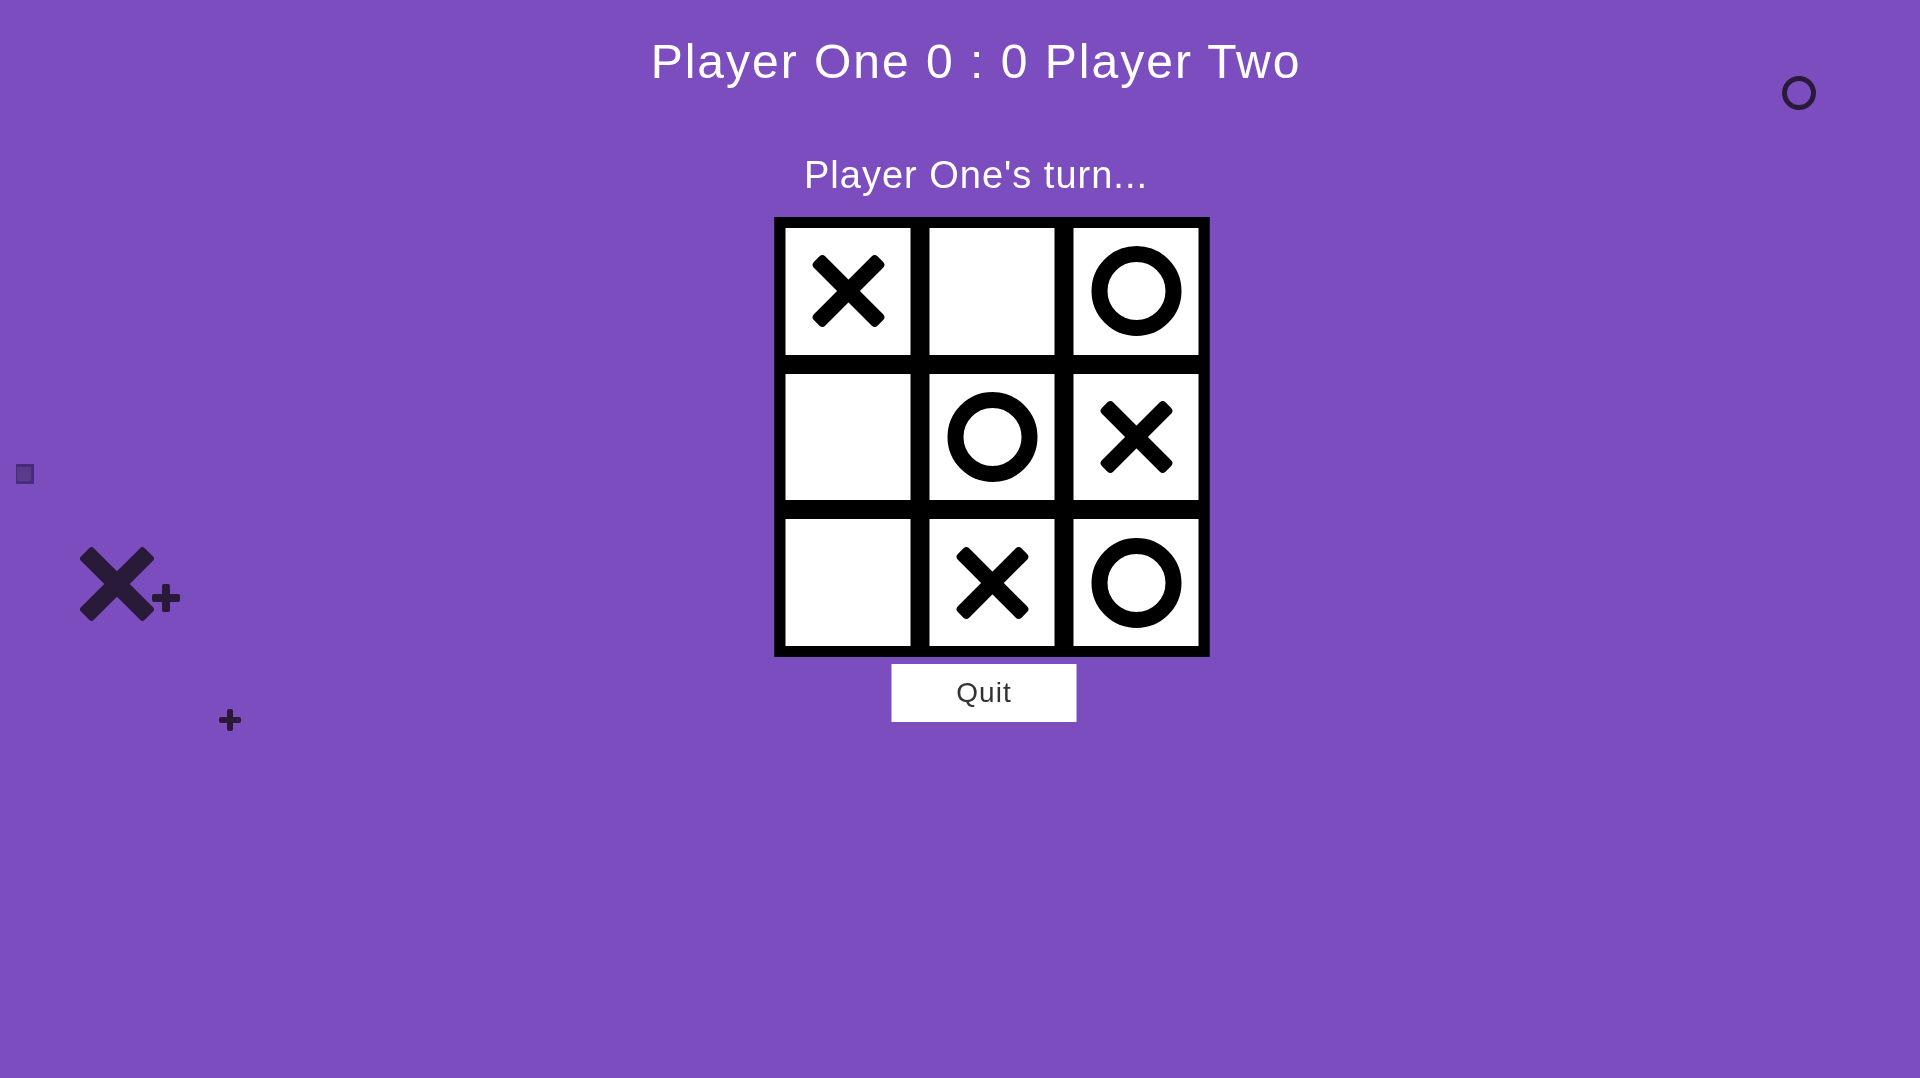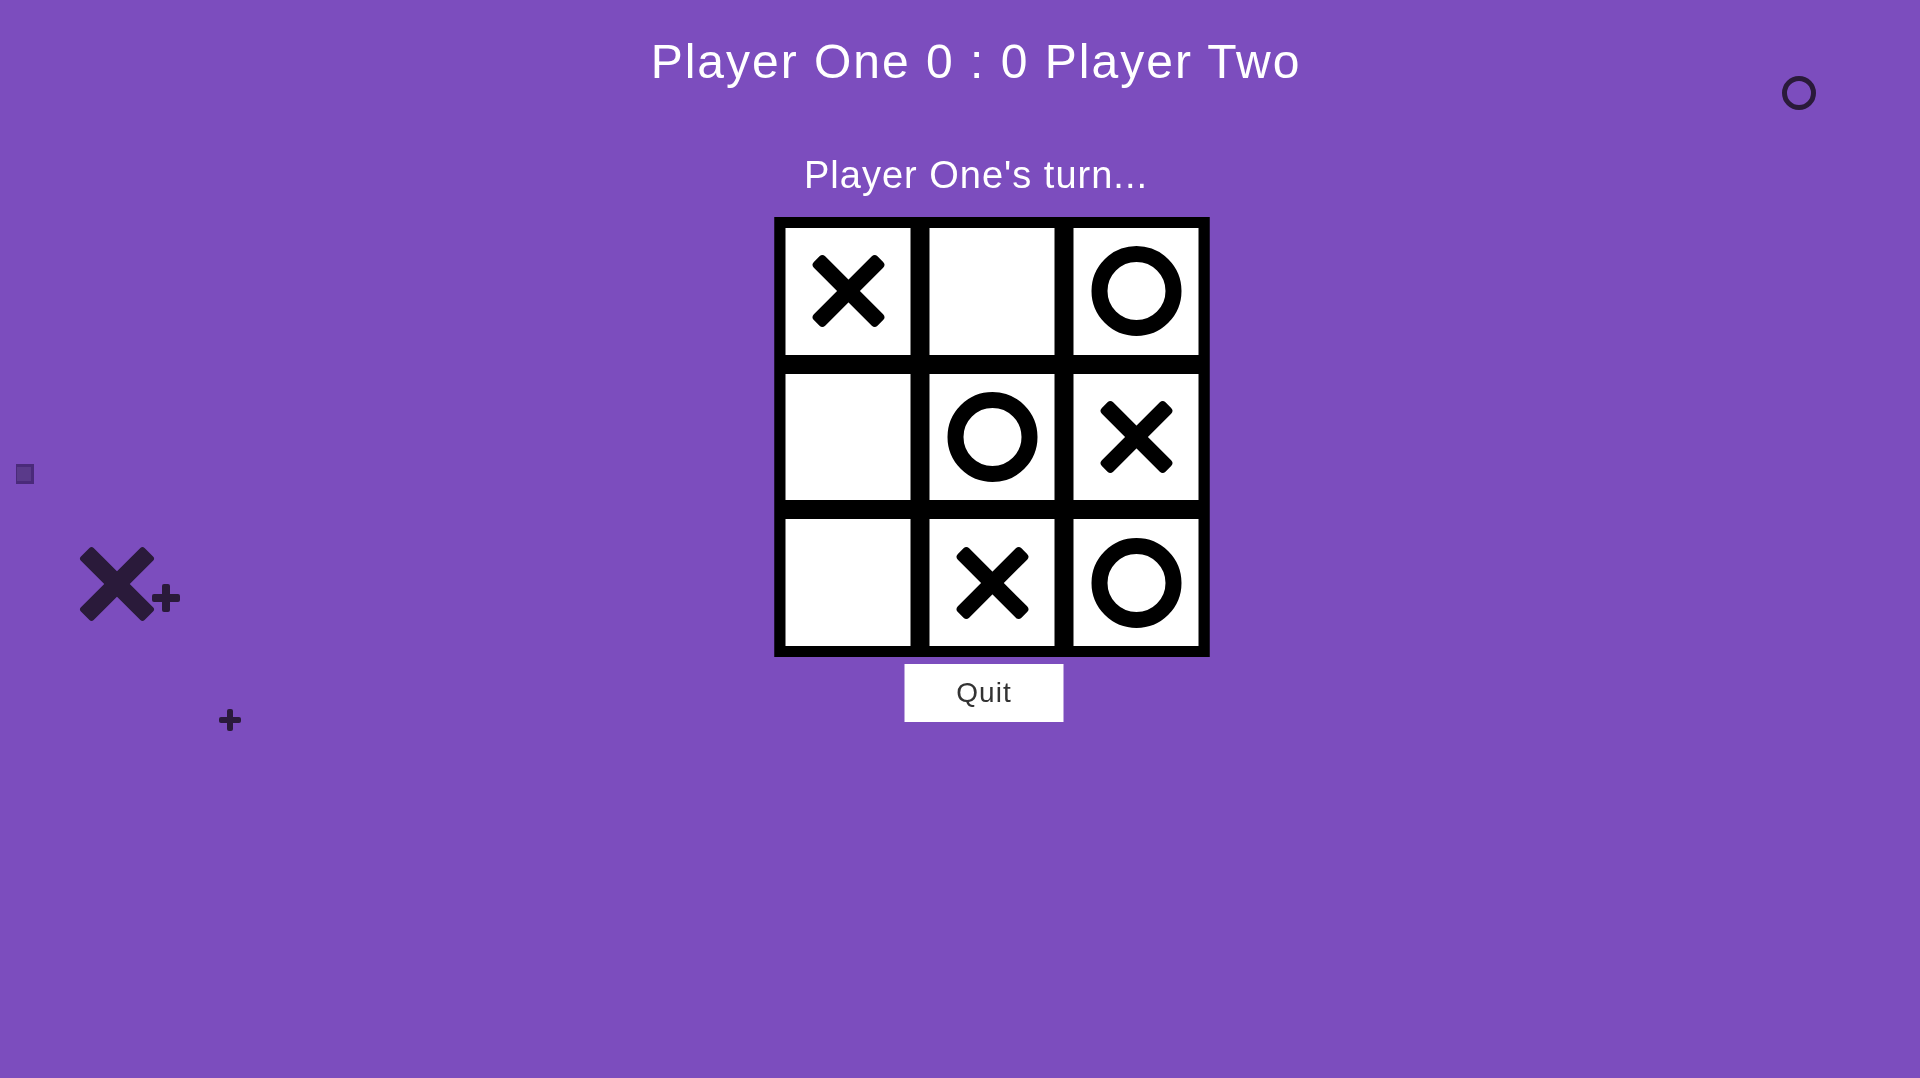--- a/index.html
+++ b/index.html
@@ -98,21 +98,21 @@
       border: 16px solid black;
       background: transparent;
     }
 
     
     .quit-button {
       position: absolute;
       top: 640px;
       left: 50%;
       transform: translateX(-50%);
-      width: 159px;
+      width: 185px;
       height: 58px;
       background: white;
       border: none;
       font-size: 28px;
       font-family: 'Segoe UI', sans-serif;
       font-weight: 300;
       cursor: pointer;
       color: #333;
       letter-spacing: 1px;
     }

